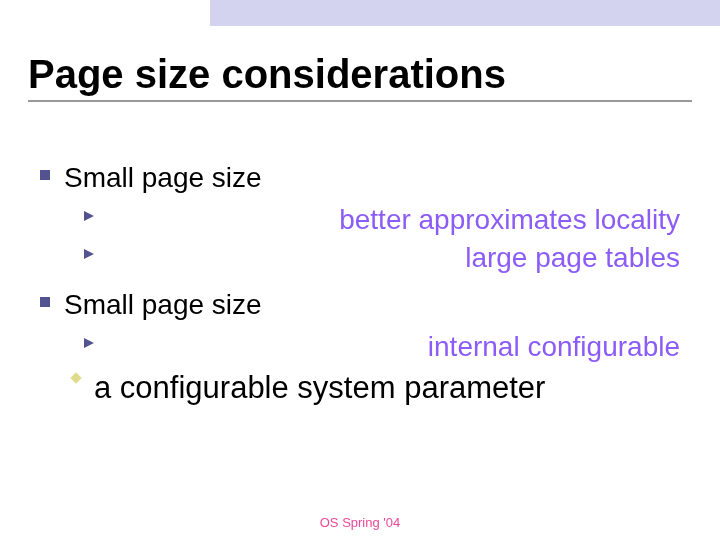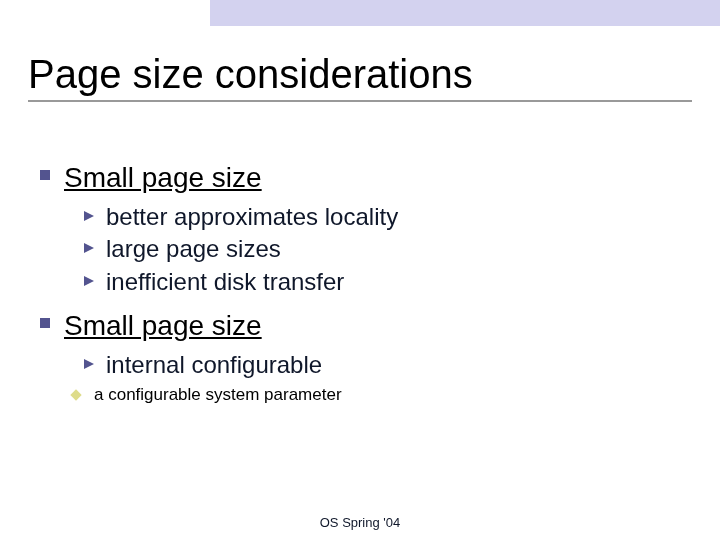--- a/index.html
+++ b/index.html
@@ -39,71 +39,71 @@
     left: 28px;
     top: 52px;
     right: 28px;
     border-bottom: 2px solid #999;
     padding-bottom: 4px;
   }
   .title {
     font-size: 40px;
     color: #000000;
     line-height: 1.1;
-    font-weight: 400;
+    font-weight: 700;
   }
   .content {
     position: absolute;
     left: 40px;
     right: 40px;
     top: 150px;
   }
   .l1 {
     position: relative;
     font-size: 28px;
     color: #000000;
     padding-left: 24px;
     margin-top: 10px;
     margin-bottom: 6px;
     line-height: 1.25;
-    text-decoration: underline;
   }
   .l1::before {
     content: "";
     position: absolute;
     left: 0;
     top: 10px;
     width: 10px;
     height: 10px;
     background: #53548f;
   }
   .l2a {
     position: relative;
-    font-size: 24px;
-    color: #0f172a;
+    font-size: 28px;
+    color: #8b5cf6;
     padding-left: 22px;
     margin-left: 44px;
     margin-top: 0;
     margin-bottom: 0;
     line-height: 1.35;
+    text-align: right;
   }
   .l2a::before {
     content: "";
     position: absolute;
     left: 0;
     top: 10px;
     width: 0;
     height: 0;
     border-left: 10px solid #53548f;
     border-top: 5px solid transparent;
     border-bottom: 5px solid transparent;
   }
   .l2d {
     position: relative;
-    font-size: 17px;
+    font-size: 31px;
     color: #000000;
     padding-left: 22px;
     margin-left: 32px;
     margin-top: 2px;
     line-height: 1.35;
   }
   .l2d::before {
     content: "";
     position: absolute;
     left: 0;
@@ -113,39 +113,38 @@
     background: #dedc8a;
     transform: rotate(45deg);
   }
   .footer {
     position: absolute;
     bottom: 10px;
     left: 0;
     right: 0;
     text-align: center;
     font-size: 13px;
-    color: #0f172a;
+    color: #ec4899;
   }
 </style>
 </head>
 <body>
 
 <div class="slide">
   <div class="top-bar"></div>
 
   <div class="title-wrap">
     <div class="title">Page size considerations</div>
   </div>
 
   <div class="content">
 
     <div class="l1">Small page size</div>
     <div class="l2a">better approximates locality</div>
-    <div class="l2a">large page sizes</div>
-    <div class="l2a">inefficient disk transfer</div>
+    <div class="l2a">large page tables</div>
 
     <div class="l1">Small page size</div>
     <div class="l2a">internal configurable</div>
 
     <div class="l2d">a configurable system parameter</div>
 
   </div>
 
   <div class="footer">OS Spring '04</div>
 </div>

